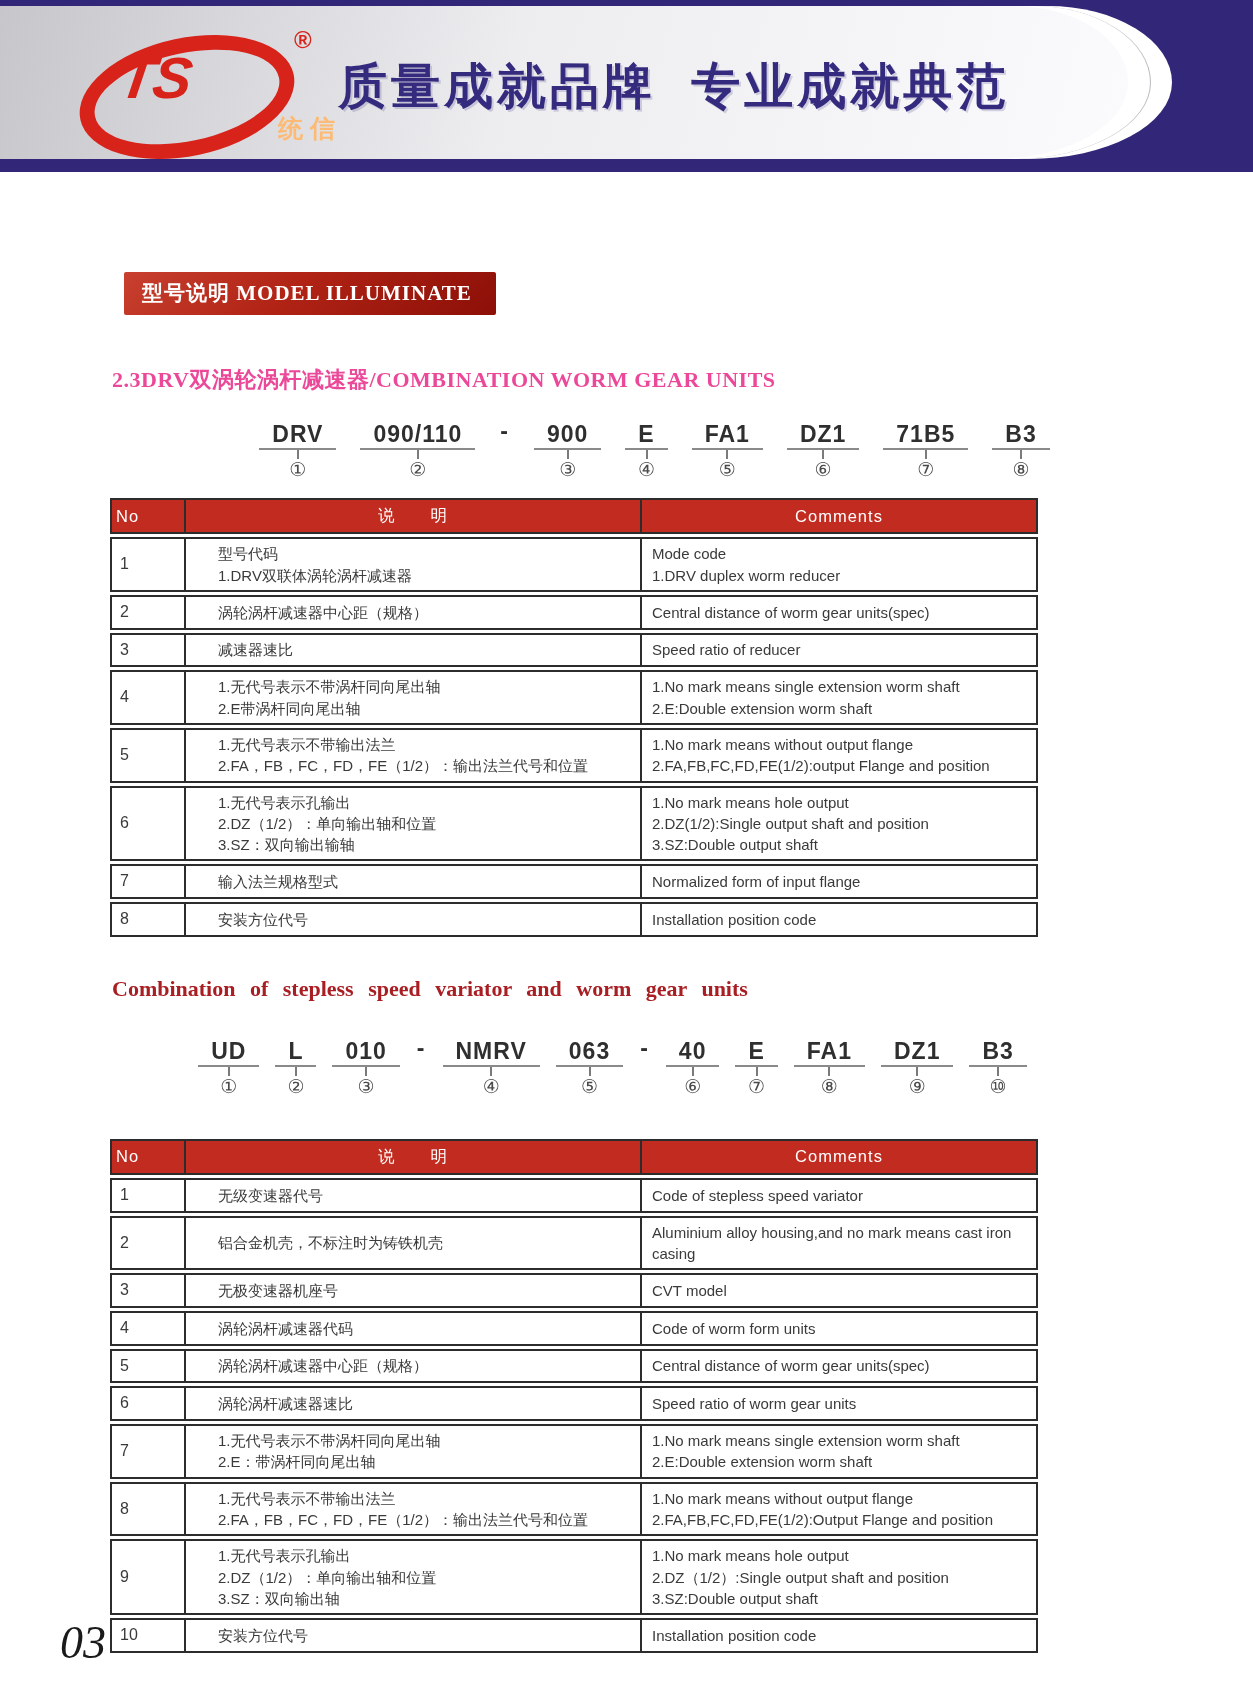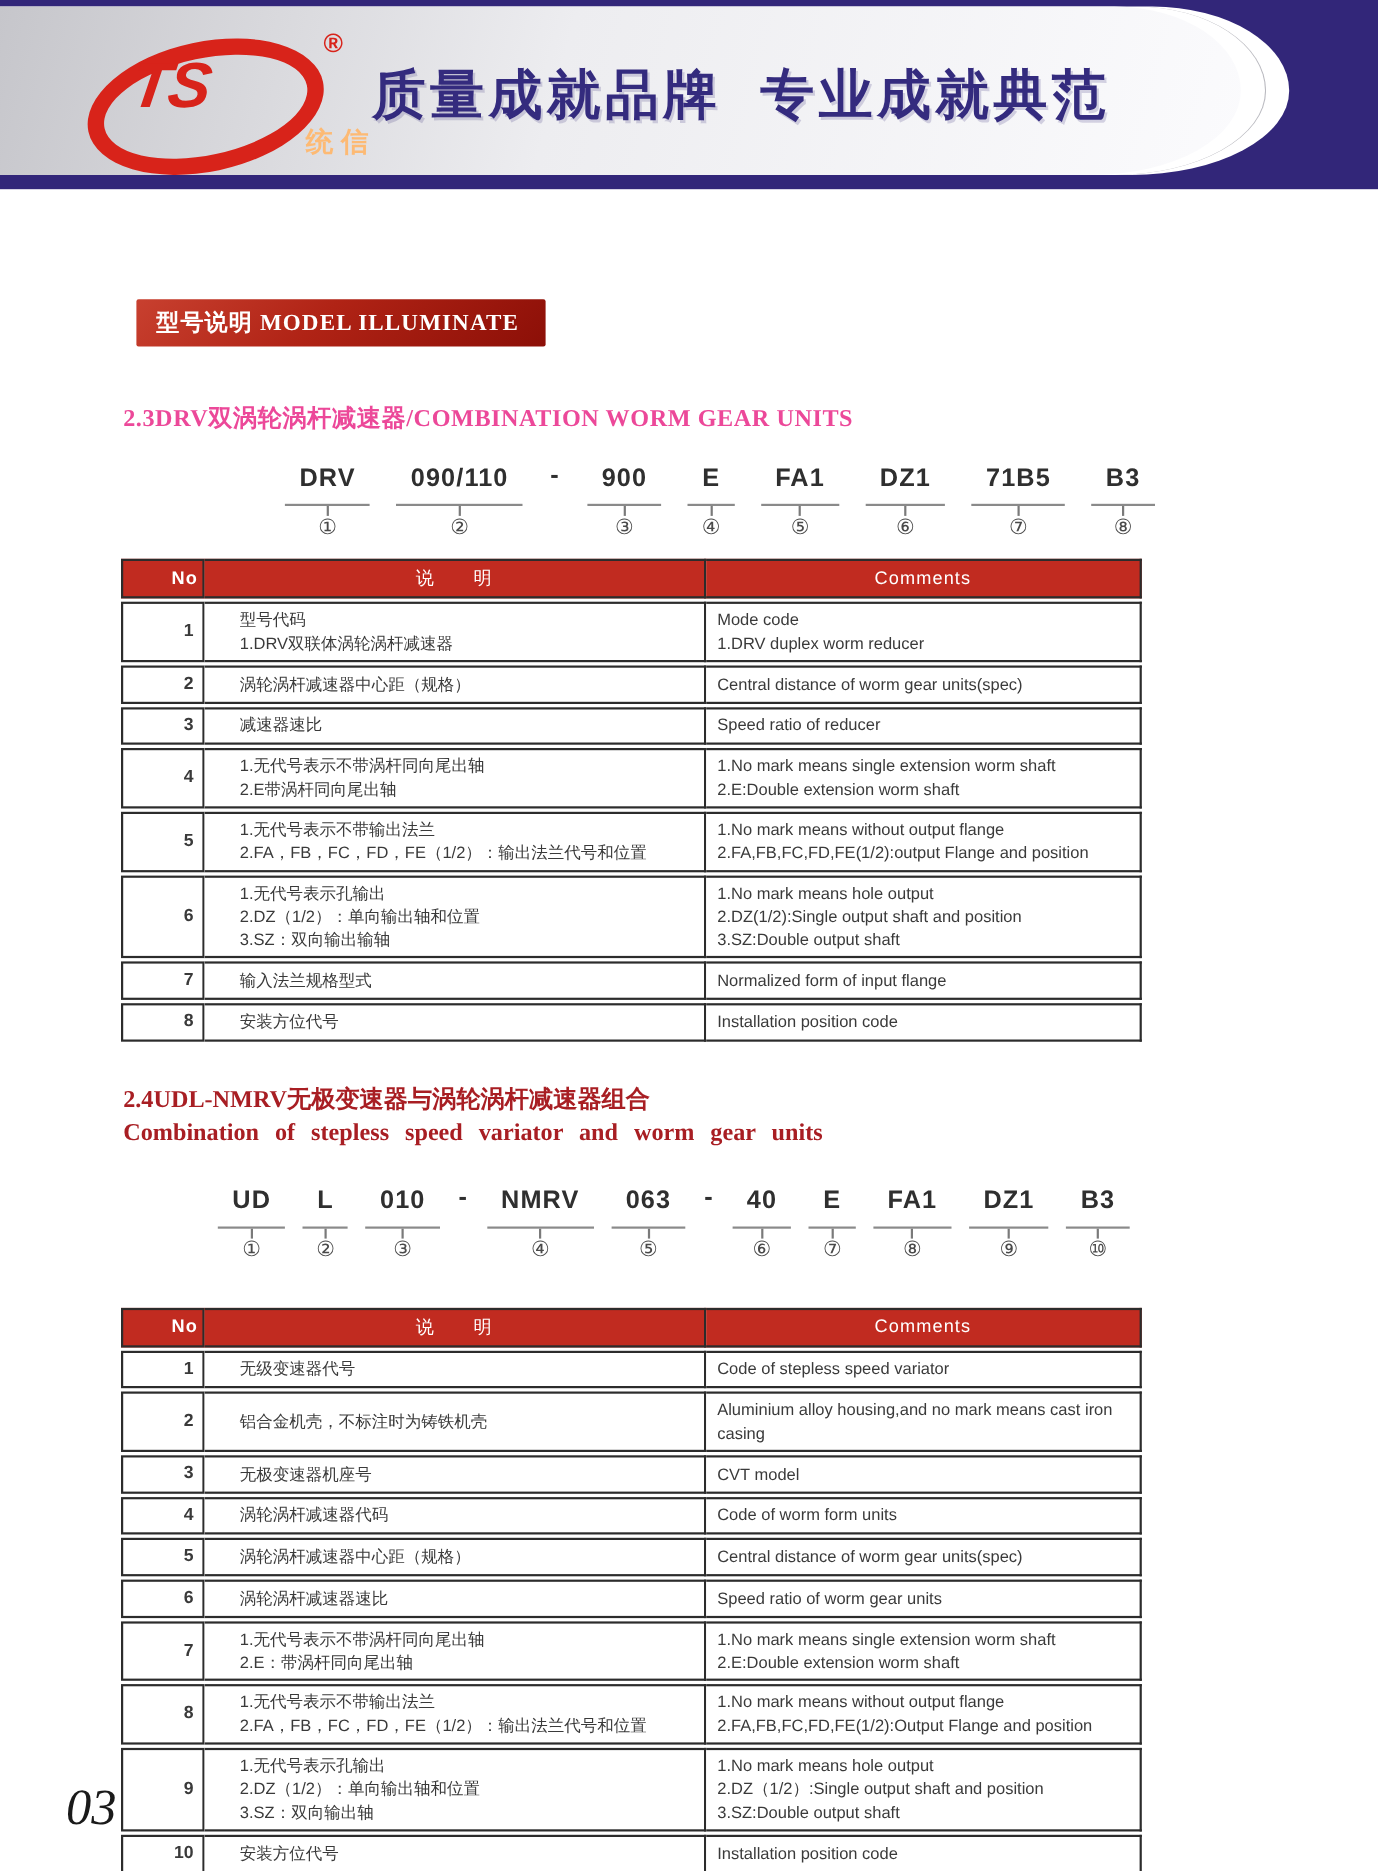--- a/index.html
+++ b/index.html
@@ -35,32 +35,32 @@
     color:#ec4899;font-size:22px;letter-spacing:0.5px;}
   .sec-title2{margin:34px 0 0 112px;font-family:"Liberation Serif",serif;font-weight:bold;
     color:#a81e23;font-size:22px;line-height:1.35;}
   .sec-title2 .en{word-spacing:9px;}
   
   .code-row{display:flex;justify-content:center;align-items:flex-start;margin-top:26px;}
   .code-row1{gap:24px;transform:translateX(28px);}
   .code-row2{gap:16px;transform:translateX(-14px);margin-top:34px;}
   .code-seg{display:flex;flex-direction:column;align-items:center;}
   .code-txt{font-weight:bold;font-size:23px;color:#2f2f2f;letter-spacing:1px;
-    padding:0 13px 11px 13px;border-bottom:2.5px solid #8a8a8a;line-height:1.15;}
+    padding:0 13px 1px 13px;border-bottom:2.5px solid #8a8a8a;line-height:1.15;}
   .code-seg.dash .code-txt{border-bottom:none;padding:0 1px;transform:translateY(-3px);}
   .code-tick{width:2px;height:9px;background:#7a7a7a;}
   .code-num{font-size:19px;color:#4a4a4a;line-height:1.1;margin-top:1px;}
   
   table.spec{margin-left:110px;width:896px;border-collapse:separate;border-spacing:0 3px;table-layout:fixed;}
   table.spec th,table.spec td{border-top:2px solid #2c2c2c;border-bottom:2px solid #2c2c2c;
     border-right:2px solid #2c2c2c;vertical-align:middle;}
   table.spec th:first-child,table.spec td:first-child{border-left:2px solid #2c2c2c;}
   table.spec th{background:#c12b20;color:#ffffff;font-weight:normal;font-size:16.5px;
     padding:5px 4px;letter-spacing:1px;}
-  table.spec .col-no{width:64px;text-align:right;font-weight:bold;}
+  table.spec .col-no{width:64px;text-align:left;}
   table.spec .col-desc{width:446px;}
   table.spec .col-comments{width:386px;margin-left:40px;}
   table.spec td{font-size:15px;color:#3a3a3a;padding:4px 8px;line-height:1.42;background:#ffffff;}
   table.spec td.col-no{font-size:16px;}
   table.spec td.col-desc{padding-left:32px;}
   table.spec td.col-comments{padding-left:10px;}
   .t1{margin-top:14px;}
   .t2{margin-top:38px;}
   .pagenum{position:absolute;left:60px;top:1616px;font-family:"Liberation Serif",serif;
     font-style:italic;font-size:46px;color:#1a1a1a;}
@@ -221,21 +221,20 @@
           <div>安装方位代号</div>
         </td>
         <td class="col-comments">
           <div>Installation position code</div>
         </td>
       </tr>
     </tbody>
   </table>
 
 <div class="sec-title2">
-  <div>2.4UDL-NMRV无极变速器与涡轮涡杆减速器组合</div>
   <div class="en">Combination of stepless speed variator and worm gear units</div>
 </div>
 
 <div class="code-row code-row2">
     <div class="code-seg">
       <span class="code-txt">UD</span>
       <span class="code-tick"></span>
       <span class="code-num">①</span>
     </div>
     <div class="code-seg">

